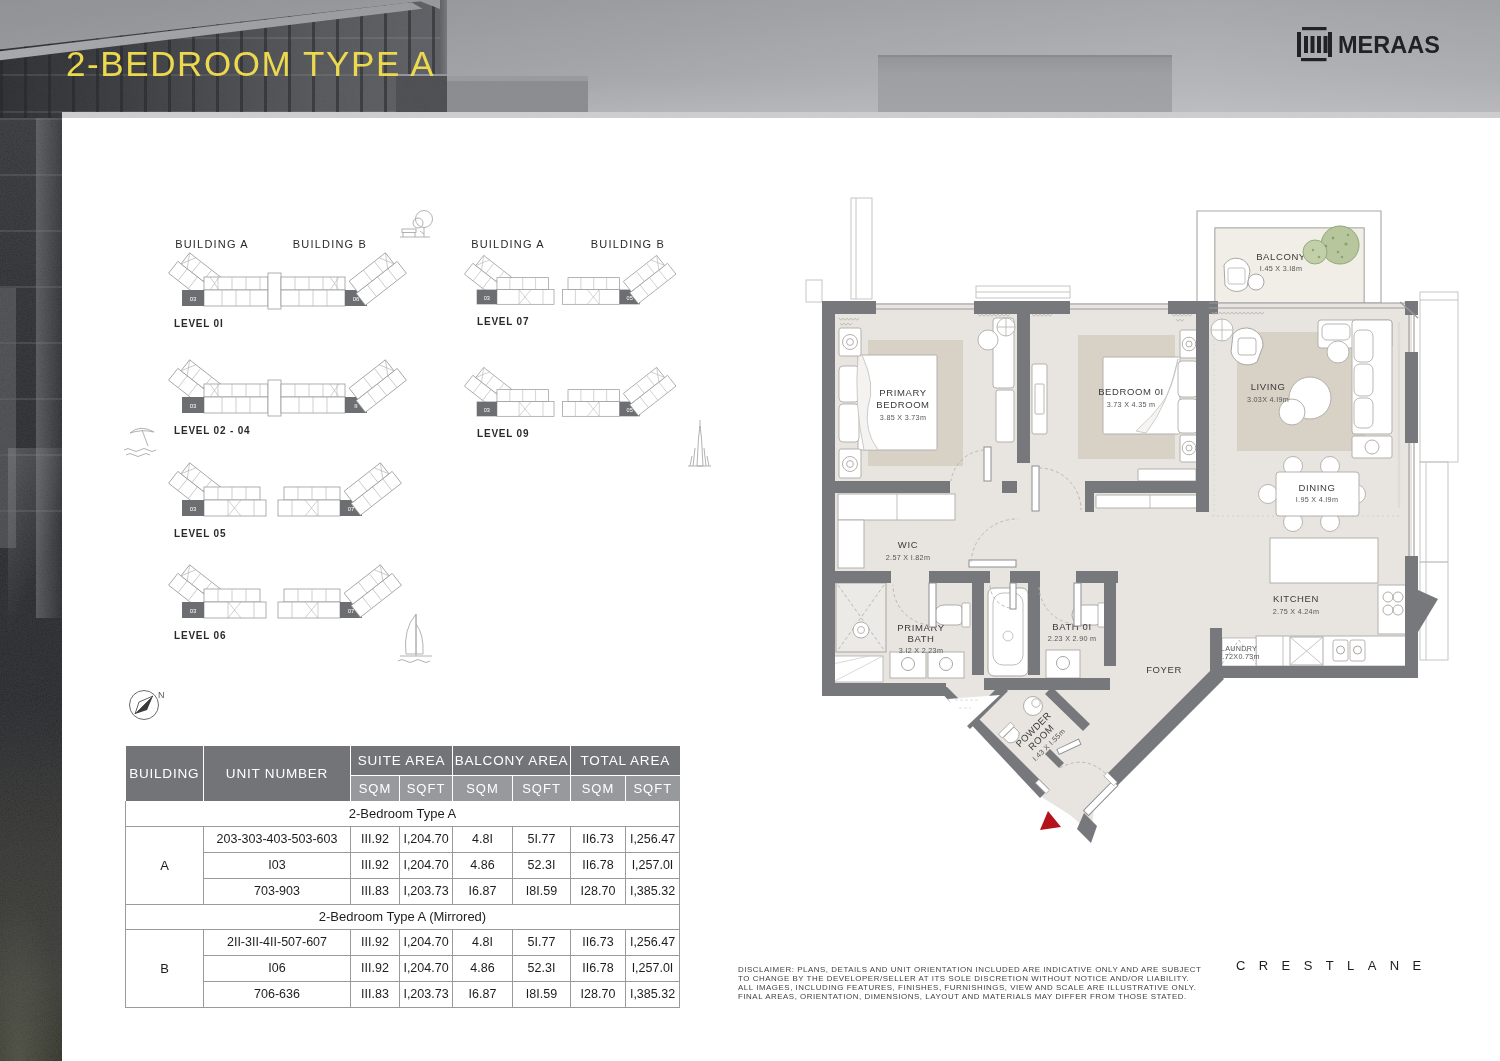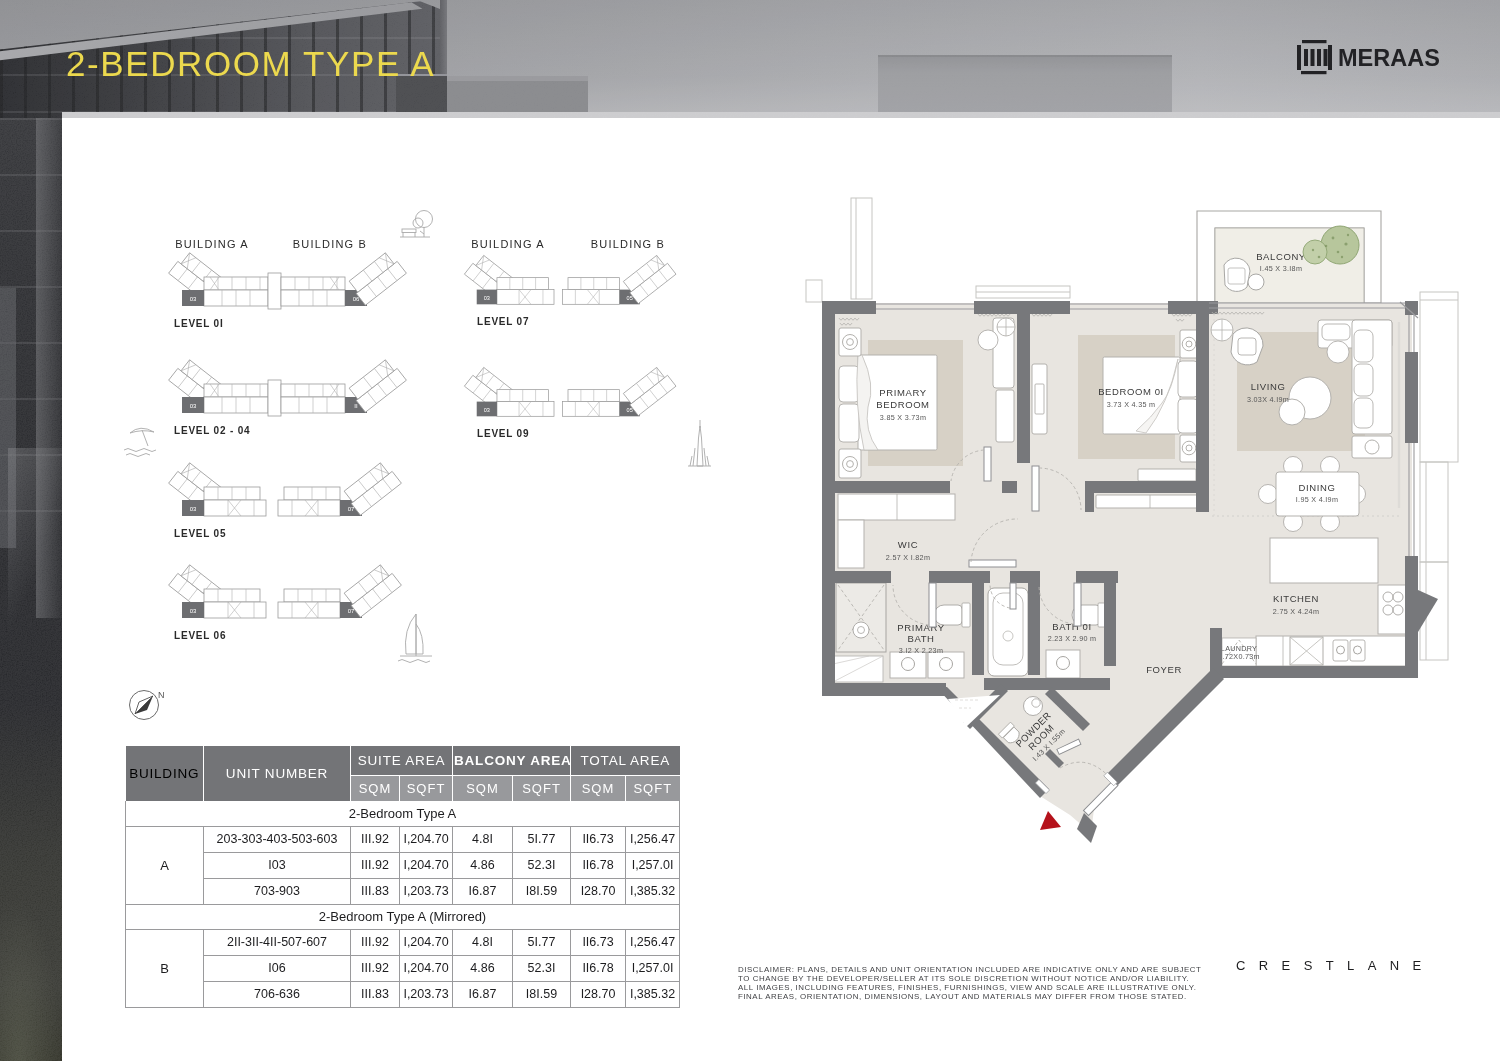--- a/index.html
+++ b/index.html
@@ -32,21 +32,21 @@
     <svg class="abs" style="left:0;top:0" width="1500" height="118">
         <filter id="g1">
           <feTurbulence type="fractalNoise" baseFrequency="0.9" numOctaves="2" stitchTiles="stitch"></feTurbulence>
           <feColorMatrix type="matrix" values="0 0 0 0 0.5  0 0 0 0 0.5  0 0 0 0 0.5  0.7 0.7 0.7 0 0"></feColorMatrix>
         </filter>
         <rect width="1500" height="118" filter="url(#g1)" opacity="0.13"></rect>
       </svg>
 
     <div class="abs" style="left:66px;top:44px;color:#ecd94e;font-size:35px;letter-spacing:1.6px;white-space:nowrap;">2-BEDROOM TYPE A</div>
 
-    <div class="abs" style="left:1297px;top:39px;width:150px;height:36px;">
+    <div class="abs" style="left:1297px;top:26px;width:150px;height:36px;">
       <svg width="150" height="36" viewBox="0 0 150 36">
         <g fill="#222225">
           <rect x="0" y="6" width="4" height="25"></rect>
           <rect x="7" y="10" width="4" height="17"></rect>
           <rect x="13.5" y="10" width="4" height="17"></rect>
           <rect x="20" y="10" width="4" height="17"></rect>
           <rect x="26.5" y="10" width="4" height="17"></rect>
           <rect x="5" y="1" width="24.5" height="3.2"></rect>
           <rect x="4" y="32" width="25.5" height="3.2"></rect>
           <rect x="31" y="6" width="4" height="25"></rect>
@@ -278,24 +278,24 @@
           <col style="width:147px">
           <col style="width:49px">
           <col style="width:53px">
         <col style="width:60px">
           <col style="width:58px">
           <col style="width:55px">
           <col style="width:54px">
       </colgroup>
       <tbody>
           <tr style="height:29px">
-        <td rowspan="2" style="background:#737477;color:#000000;text-align:center;font-size:13.5px;letter-spacing:0.8px;white-space:nowrap;border-right:1px solid #fff;">BUILDING</td>
+        <td rowspan="2" style="background:#737477;color:#ffffff;text-align:center;font-size:13.5px;letter-spacing:0.8px;white-space:nowrap;border-right:1px solid #fff;">BUILDING</td>
         <td rowspan="2" style="background:#737477;color:#fff;text-align:center;font-size:13.5px;letter-spacing:0.8px;white-space:nowrap;border-right:1px solid #fff;">UNIT NUMBER</td>
         <td colspan="2" style="background:#737477;color:#fff;text-align:center;font-size:13.5px;letter-spacing:0.8px;white-space:nowrap;border-right:1px solid #fff;border-bottom:1px solid #fff;">SUITE AREA</td>
-        <td colspan="2" style="background:#737477;color:#fff;text-align:center;font-size:13.5px;letter-spacing:0.8px;white-space:nowrap;border-right:1px solid #fff;border-bottom:1px solid #fff;font-weight:bold;">BALCONY AREA</td>
+        <td colspan="2" style="background:#737477;color:#fff;text-align:center;font-size:13.5px;letter-spacing:0.8px;white-space:nowrap;border-right:1px solid #fff;border-bottom:1px solid #fff;">BALCONY AREA</td>
         <td colspan="2" style="background:#737477;color:#fff;text-align:center;font-size:13.5px;letter-spacing:0.8px;white-space:nowrap;border-bottom:1px solid #fff;">TOTAL AREA</td>
       </tr>
       <tr style="height:26px">
         <td style="background:#98999c;color:#fff;text-align:center;font-size:13px;letter-spacing:1px;border-right:1px solid #fff;">SQM</td>
         <td style="background:#98999c;color:#fff;text-align:center;font-size:13px;letter-spacing:1px;border-right:1px solid #fff;">SQFT</td>
         <td style="background:#98999c;color:#fff;text-align:center;font-size:13px;letter-spacing:1px;border-right:1px solid #fff;">SQM</td>
         <td style="background:#98999c;color:#fff;text-align:center;font-size:13px;letter-spacing:1px;border-right:1px solid #fff;">SQFT</td>
         <td style="background:#98999c;color:#fff;text-align:center;font-size:13px;letter-spacing:1px;border-right:1px solid #fff;">SQM</td>
         <td style="background:#98999c;color:#fff;text-align:center;font-size:13px;letter-spacing:1px;">SQFT</td>
       </tr>

